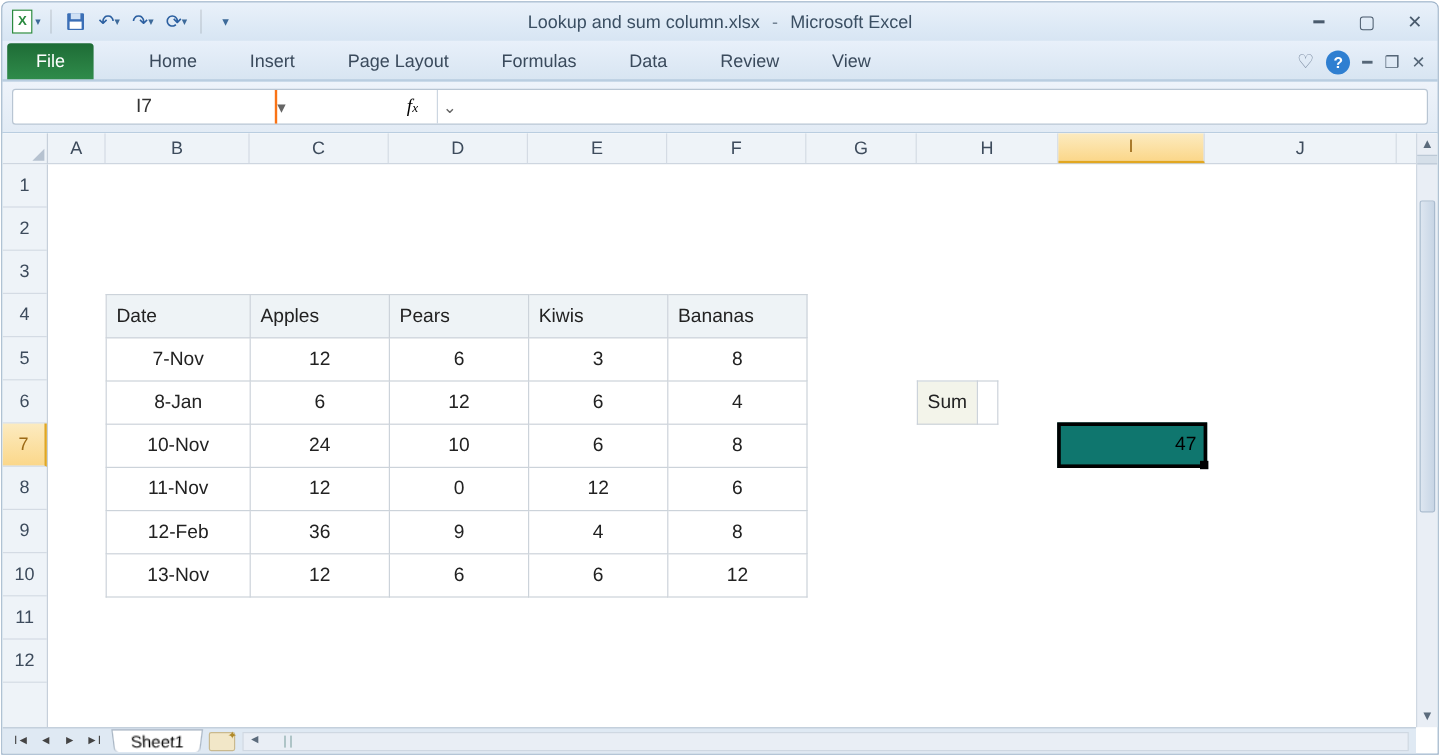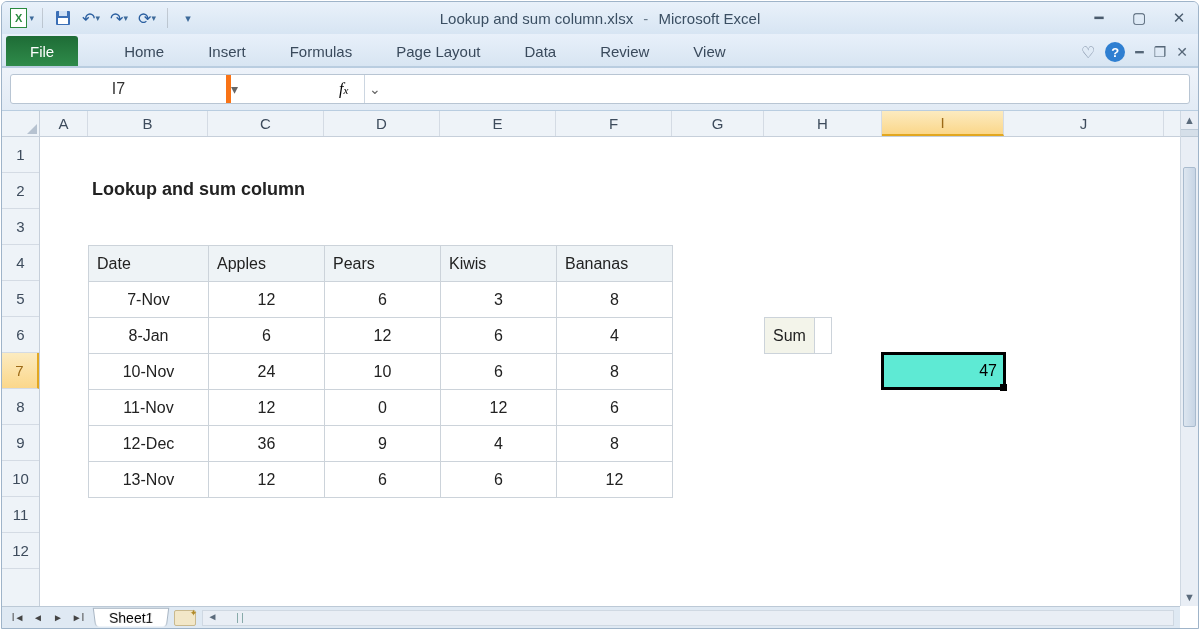--- a/index.html
+++ b/index.html
@@ -21,21 +21,21 @@
   
   .ribbon { height: 34px; background: linear-gradient(#e8f0fa,#d8e5f2); display:flex; align-items:flex-end; padding-left: 4px; position:relative; border-bottom: 2px solid #b9cde0; }
   .file-tab { background: linear-gradient(#1e6c36,#2f8b4a); color:#fff; height: 30px; padding: 0 24px; display:flex; align-items:center; border-radius: 3px 3px 0 0; font-size:15px; margin-right: 24px; cursor:pointer; }
   .tab { height: 30px; padding: 0 22px; display:flex; align-items:center; color:#3a4a5c; font-size:15px; cursor:pointer; }
   .ribbon-right { position:absolute; right:10px; bottom:4px; display:flex; gap:10px; align-items:center; }
   .help-icon { width:20px; height:20px; border-radius:50%; background:#2f7fd1; color:#fff; display:flex; align-items:center; justify-content:center; font-size:13px; font-weight:bold; }
   
   
   .fbar-outer { background: linear-gradient(#eef3fa,#e2ebf5); border-bottom: 1px solid #b9cde0; padding: 6px 8px; }
   .fbar { height: 30px; display:flex; align-items:center; background:#fff; border:1px solid #b8c5d3; border-radius: 3px; }
-  .namebox { width: 220px; text-align:center; font-size:16px; color:#333; padding: 0 10px; border-right: 5px solid #f97316; height: 100%; display:flex; align-items:center; justify-content:center; }
+  .namebox { width: 220px; text-align:center; font-size:16px; color:#333; padding: 0 10px; border-right: 2px solid #f97316; height: 100%; display:flex; align-items:center; justify-content:center; }
   .namebox-arrow { width:16px; color:#666; margin-right:6px; }
   .fbar-icons { display:flex; align-items:center; padding: 0 16px; gap:10px; }
   .fx { font-style:italic; font-family: "Times New Roman", serif; font-size:16px; }
   .formula { flex:1; font-size:17px; padding: 0 6px; color:#222; }
   .fbar-expand { width:20px; border-left:1px solid #ccd6e1; height:100%; display:flex; align-items:center; justify-content:center; color:#666; }
   
   
   .work { flex:1; display:flex; background:#fff; position:relative; overflow:hidden; }
   .corner { width:38px; height:26px; background:#eef3f8; border-right:1px solid #c6cfda; border-bottom:1px solid #c6cfda; position:absolute; top:0; left:0; display:flex; align-items:flex-end; justify-content:flex-end; }
   .corner::after { content:""; border-left:10px solid transparent; border-bottom:10px solid #b6c2d0; margin:2px; }
@@ -55,21 +55,21 @@
   .bold-title { font-weight:bold; font-size:18px; color:#222; font-family: Verdana, sans-serif; }
   
   .gridtbl { border-collapse:collapse; }
   .gridtbl td, .gridtbl th { border:1px solid #ccd3da; height:36px; font-size:16px; color:#222; padding: 0 8px; font-weight:normal; text-align:left; }
   .gridtbl th { background:#eef3f6;margin-top:28px; }
   .gridtbl td.num { text-align:center; }
   
   .side td, .side th { height:36px; }
   .side th { background:#f3f4ea; }
   
-  .selcell { position:absolute; border:3px solid #000; background:#5eead4; z-index:5; }
+  .selcell { position:absolute; border:3px solid #000; background:#0f766e; z-index:5; }
   .selcell .handle { width:7px; height:7px; background:#000; position:absolute; right:-4px; bottom:-4px; }
   
   
   .vscroll { position:absolute; right:0; top:0; bottom:22px; width:18px; background:#e9eef5; border-left:1px solid #cfd8e2; }
   .vscroll .up, .vscroll .down { height:18px; display:flex; align-items:center; justify-content:center; color:#5b6b7c; font-size:11px; }
   .vscroll .thumb { position:absolute; top:56px; left:2px; right:2px; height:260px; background:linear-gradient(90deg,#dde6f0,#c7d5e5); border:1px solid #a9bbce; border-radius:2px; }
   .vscroll .split { position:absolute; top:18px; left:0; right:0; height:8px; background:#d5dfe9; border-top:1px solid #bcc9d6; border-bottom:1px solid #bcc9d6; }
   
   
   .sheetbar { position:absolute; bottom:0; left:0; right:18px; height:22px; background:#dfe9f3; border-top:1px solid #bcc9d6; display:flex; align-items:center; }
@@ -128,22 +128,22 @@
       <div class="winbtn">━</div>
       <div class="winbtn">▢</div>
       <div class="winbtn">✕</div>
     </div>
   </div>
 
   <div class="ribbon">
     <div class="file-tab">File</div>
     <div class="tab">Home</div>
     <div class="tab">Insert</div>
+    <div class="tab">Page Layout</div>
     <div class="tab">Formulas</div>
-    <div class="tab">Page Layout</div>
     <div class="tab">Data</div>
     <div class="tab">Review</div>
     <div class="tab">View</div>
     <div class="ribbon-right">
       <span style="color:#7a8aa0;font-size:16px">♡</span>
       <div class="help-icon">
           <span>?</span>
         </div>
       <span style="color:#556677">━</span>
       <span style="color:#556677">❐</span>
@@ -188,21 +188,20 @@
       <div class="rowh">6</div>
       <div class="rowh sel">7</div>
       <div class="rowh">8</div>
       <div class="rowh">9</div>
       <div class="rowh">10</div>
       <div class="rowh">11</div>
       <div class="rowh">12</div>
     </div>
     <div class="cells">
 
-      <div class="overlay bold-title" style="left:52px; top:42px;">Lookup and sum column</div>
 
       <table class="gridtbl overlay" style="left:48px; top:108px; pointer-events:auto">
         <tbody>
             <tr>
           <th style="width:120px">Date</th>
           <th style="width:116px">Apples</th>
           <th style="width:116px">Pears</th>
           <th style="width:116px">Kiwis</th>
           <th style="width:116px">Bananas</th>
         </tr>
@@ -228,21 +227,21 @@
               <td class="num">8</td>
             </tr>
         <tr>
               <td class="num">11-Nov</td>
               <td class="num">12</td>
               <td class="num">0</td>
               <td class="num">12</td>
               <td class="num">6</td>
             </tr>
         <tr>
-              <td class="num">12-Dec</td>
+              <td class="num">12-Feb</td>
               <td class="num">36</td>
               <td class="num">9</td>
               <td class="num">4</td>
               <td class="num">8</td>
             </tr>
         <tr>
               <td class="num">13-Nov</td>
               <td class="num">12</td>
               <td class="num">6</td>
               <td class="num">6</td>

